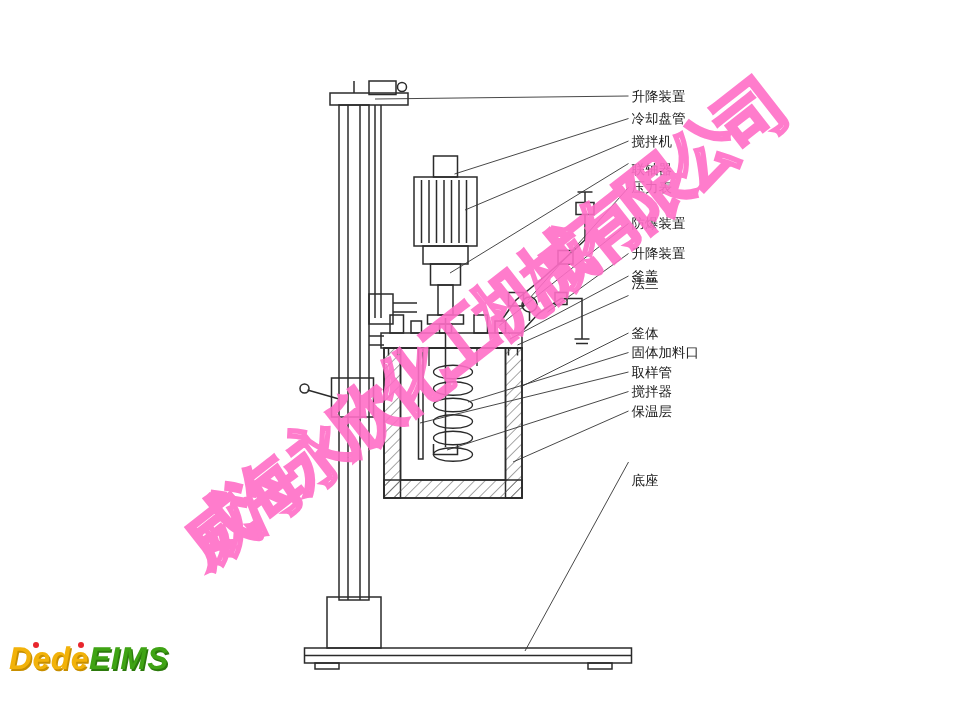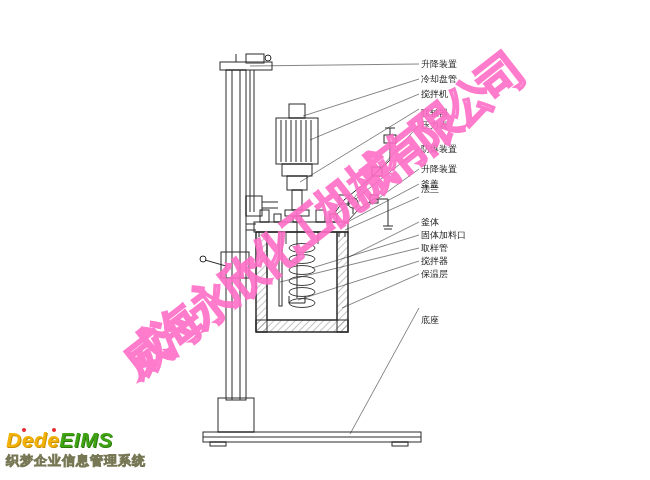--- a/index.html
+++ b/index.html
@@ -198,15 +198,14 @@
   <div class="part-label" style="top:269px">保温层</div>
   <div class="part-label" style="top:315px">底座</div>
 
   <div class="watermark">威海永欣化工机械有限公司</div>
 
   <div class="logo-line">
     <span class="logo-dede">Dede</span><span class="logo-eims">EIMS</span>
   </div>
   <span class="logo-dot d1"></span>
   <span class="logo-dot d2"></span>
-  <div class="logo-sub">织梦企业信息管理系统</div>
 
 </div>
 
 </body></html>

